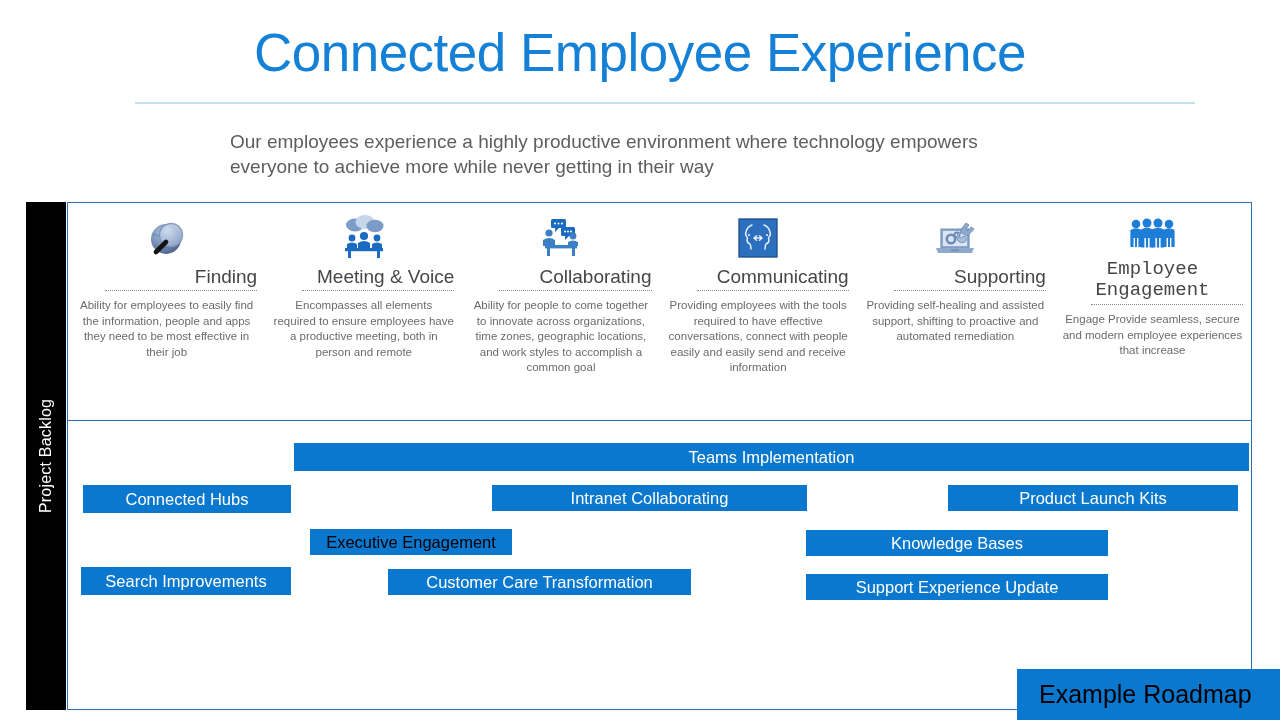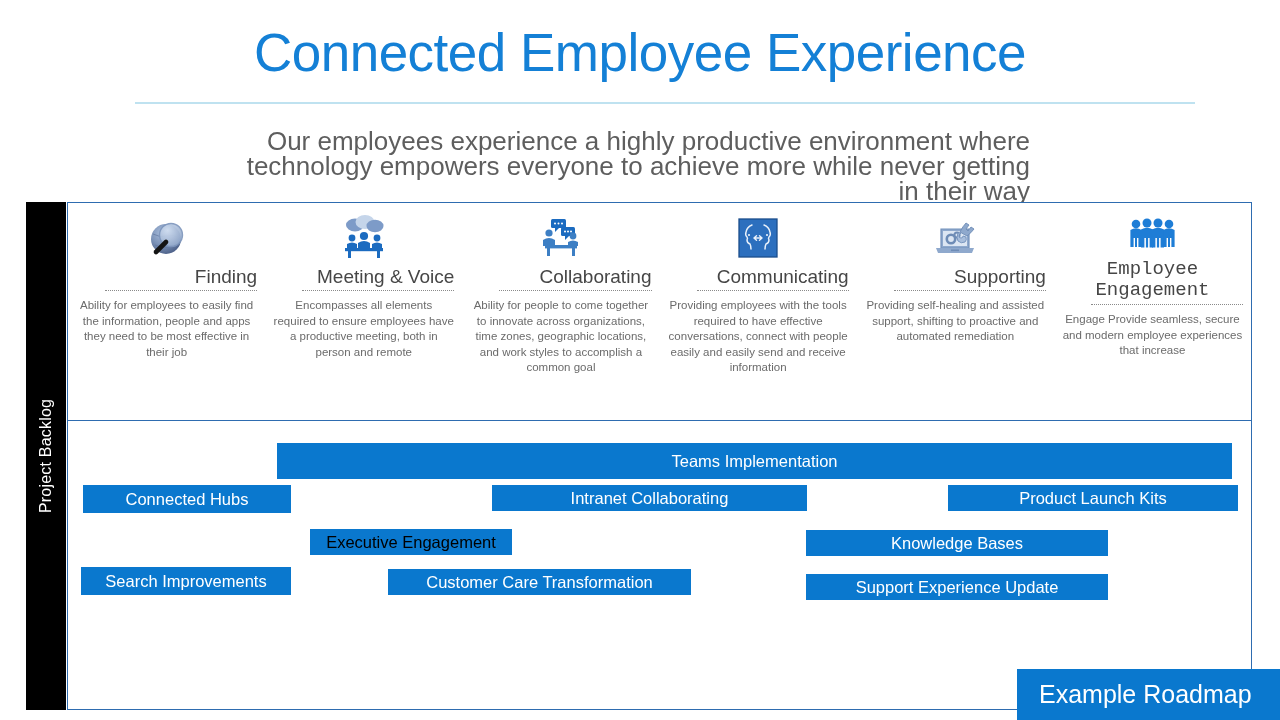--- a/index.html
+++ b/index.html
@@ -20,22 +20,22 @@
     color: #1480D6;
     font-family: "Liberation Sans", sans-serif;
     white-space: nowrap;
   }
   .title-rule {
     position: absolute; left: 135px; top: 102px; width: 1060px; height: 2px;
     background: #BFE2F0;
   }
   .slide-subtitle {
     position: absolute; left: 230px; top: 129px; width: 800px;
-    text-align: right;
-    font-size: 26px; font-weight: 400; line-height: 25px;
+    text-align: left;
+    font-size: 19px; font-weight: 400; line-height: 25px;
     color: #5E5E5E;
   }
 
   
   .backlog-bar {
     position: absolute; left: 26px; top: 202px; width: 40px; height: 508px;
     background: #000000;
   }
   .backlog-label {
     position: absolute; left: 26px; top: 202px; width: 40px; height: 508px;
@@ -95,21 +95,21 @@
     font-size: 16.5px; font-weight: 400;
     display: flex; align-items: center; justify-content: center;
     white-space: nowrap;
     overflow: hidden;
   }
 
   
   .badge {
     position: absolute; left: 1017px; top: 669px; width: 263px; height: 51px;
     background: #0A78CE;
-    color: #ffffff;
+    color: #000000;
     display: flex; align-items: center; padding-left: 22px;
     font-size: 25px; font-weight: 400;
   }
 
   
   svg { display: block; }
 </style>
 </head>
 <body>
 
@@ -251,21 +251,21 @@
         </svg>
       </div>
       <div class="cap-title">Employee Engagement</div>
       <div class="cap-rule"></div>
       <div class="cap-desc">Engage Provide seamless, secure and modern employee experiences that increase</div>
     </div>
 
   </div>
 
   <div class="road-panel" id="road-panel">
-      <div class="road-bar" style="left: 209px; top: 22px; width: 955px; height: 36px; background: rgb(10, 120, 206); color: rgb(255, 255, 255);">Teams Implementation</div>
+      <div class="road-bar" style="left: 226px; top: 22px; width: 955px; height: 28px; background: rgb(10, 120, 206); color: rgb(255, 255, 255);">Teams Implementation</div>
       <div class="road-bar" style="left: 15px; top: 64px; width: 208px; height: 28px; background: rgb(10, 120, 206); color: rgb(255, 255, 255);">Connected Hubs</div>
       <div class="road-bar" style="left: 424px; top: 64px; width: 315px; height: 26px; background: rgb(10, 120, 206); color: rgb(255, 255, 255);">Intranet Collaborating</div>
       <div class="road-bar" style="left: 880px; top: 64px; width: 290px; height: 26px; background: rgb(10, 120, 206); color: rgb(255, 255, 255);">Product Launch Kits</div>
       <div class="road-bar" style="left: 242px; top: 108px; width: 202px; height: 26px; background: rgb(10, 120, 206); color: #000000;">Executive Engagement</div>
       <div class="road-bar" style="left: 738px; top: 109px; width: 302px; height: 26px; background: rgb(10, 120, 206); color: rgb(255, 255, 255);">Knowledge Bases</div>
       <div class="road-bar" style="left: 13px; top: 146px; width: 210px; height: 28px; background: rgb(10, 120, 206); color: rgb(255, 255, 255);">Search Improvements</div>
       <div class="road-bar" style="left: 320px; top: 148px; width: 303px; height: 26px; background: rgb(10, 120, 206); color: rgb(255, 255, 255);">Customer Care Transformation</div>
       <div class="road-bar" style="left: 738px; top: 153px; width: 302px; height: 26px; background: rgb(10, 120, 206); color: rgb(255, 255, 255);">Support Experience Update</div>
     </div>
 

